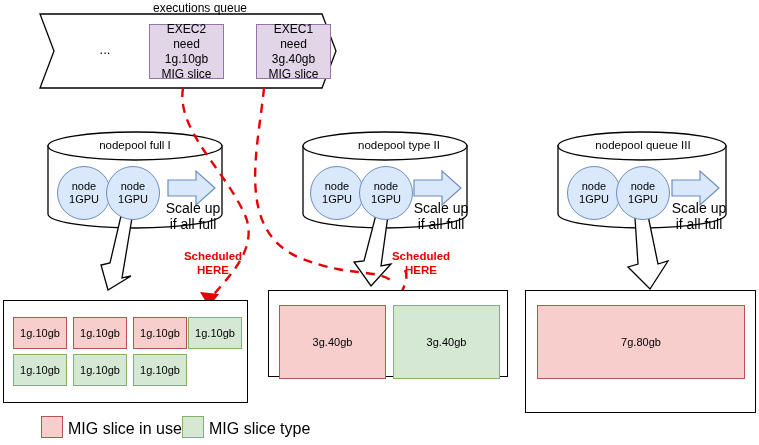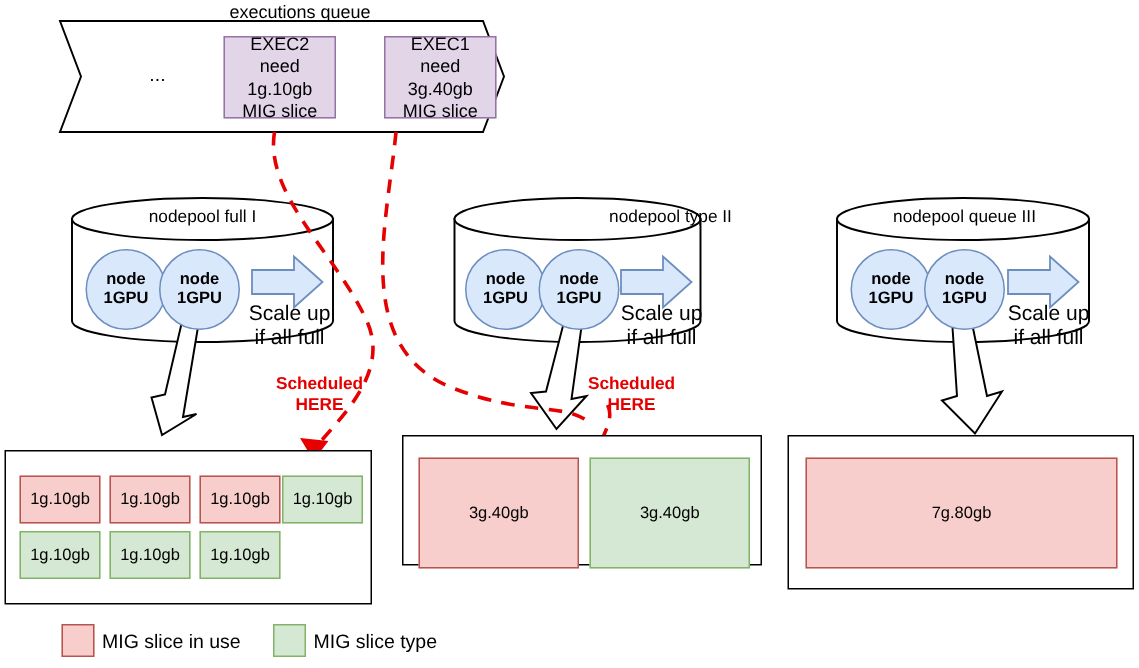--- a/index.html
+++ b/index.html
@@ -65,21 +65,20 @@
     border-radius: 50%;
     background: #dae8fc;
     border: 1px solid #6c8ebf;
     display: flex;
     align-items: center;
     justify-content: center;
     text-align: center;
     font-size: 11px;
     line-height: 1.15;
     box-sizing: border-box;
-    font-weight: bold;
   }
   .scale-text {
     position: absolute;
     font-size: 14px;
     text-align: center;
     line-height: 1.15;
     white-space: pre;
   }
   .panel {
     position: absolute;
@@ -107,21 +106,21 @@
     line-height: 1.2;
     white-space: pre;
   }
   .legend-swatch {
     position: absolute;
     width: 22px; height: 22px;
     box-sizing: border-box;
   }
   .legend-text {
     position: absolute;
-    font-size: 13px;
+    font-size: 16px;
     white-space: pre;
   }
 </style>
 </head>
 <body>
 
 <div id="canvas">
 
   <svg class="layer" viewBox="0 0 759 445">
 
@@ -202,21 +201,21 @@
   </div>
   <div class="node-circle" style="left:106px; top:166px; width:54px; height:54px;">
     <div>
       <div>node</div>
       <div>1GPU</div>
     </div>
   </div>
   <div class="scale-text" style="left:160px; top:200px; width:66px;">Scale up
 if all full</div>
 
-  <div class="lbl pool-title" style="left:305px; top:139px; width:188px;margin-left:48px;">nodepool type II</div>
+  <div class="lbl pool-title" style="left:305px; top:139px; width:188px;">nodepool type II</div>
   <div class="node-circle" style="left:310px; top:166px; width:54px; height:54px;">
     <div>
       <div>node</div>
       <div>1GPU</div>
     </div>
   </div>
   <div class="node-circle" style="left:359px; top:166px; width:54px; height:54px;">
     <div>
       <div>node</div>
       <div>1GPU</div>
@@ -254,21 +253,21 @@
     <div class="slice free" style="left:9px; top:53px; width:54px; height:32px;">1g.10gb</div>
     <div class="slice free" style="left:69px; top:53px; width:54px; height:32px;">1g.10gb</div>
     <div class="slice free" style="left:129px; top:53px; width:54px; height:32px;">1g.10gb</div>
   </div>
 
   <div class="panel" style="left:268px; top:290px; width:240px; height:87px;">
     <div class="slice used" style="left:10px; top:14px; width:107px; height:74px;">3g.40gb</div>
     <div class="slice free" style="left:124px; top:14px; width:107px; height:74px;">3g.40gb</div>
   </div>
 
-  <div class="panel" style="left:525px; top:290px; width:231px; height:103px;">
+  <div class="panel" style="left:525px; top:290px; width:231px; height:123px;">
     <div class="slice used" style="left:11px; top:14px; width:208px; height:74px;">7g.80gb</div>
   </div>
 
   <div class="legend-swatch" style="left:41px; top:416px; background:#f8cecc; border:1px solid #b85450;"></div>
   <div class="legend-text" style="left:68px; top:420px;">MIG slice in use</div>
 
   <div class="legend-swatch" style="left:182px; top:416px; background:#d5e8d4; border:1px solid #82b366;"></div>
   <div class="legend-text" style="left:209px; top:420px;">MIG slice type</div>
 
 </div>

